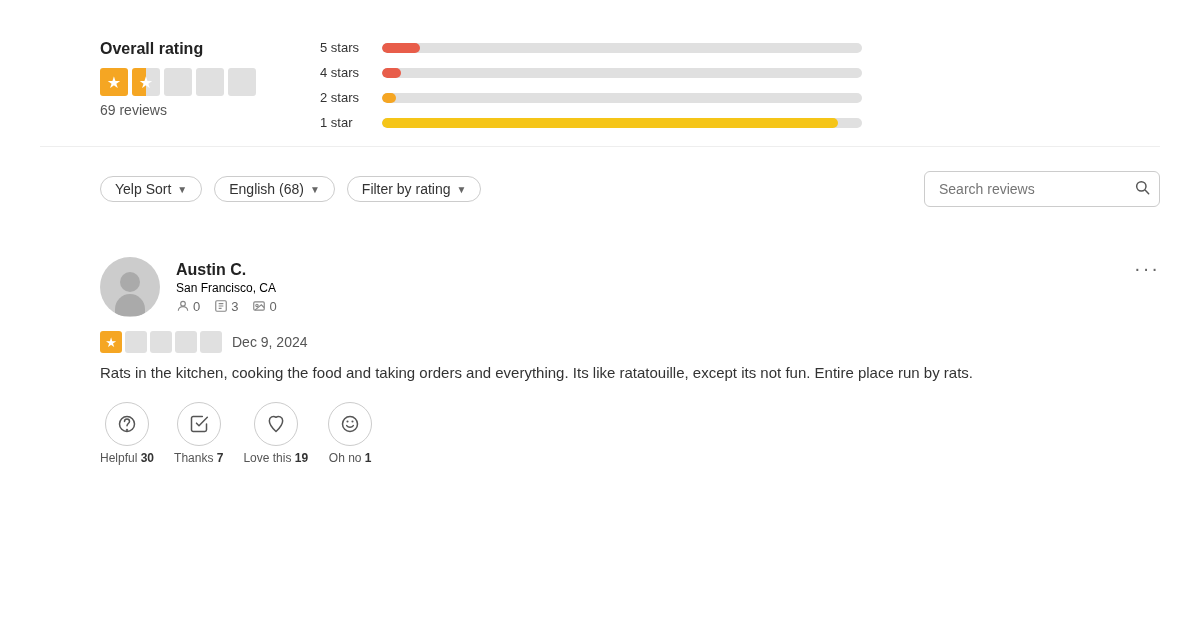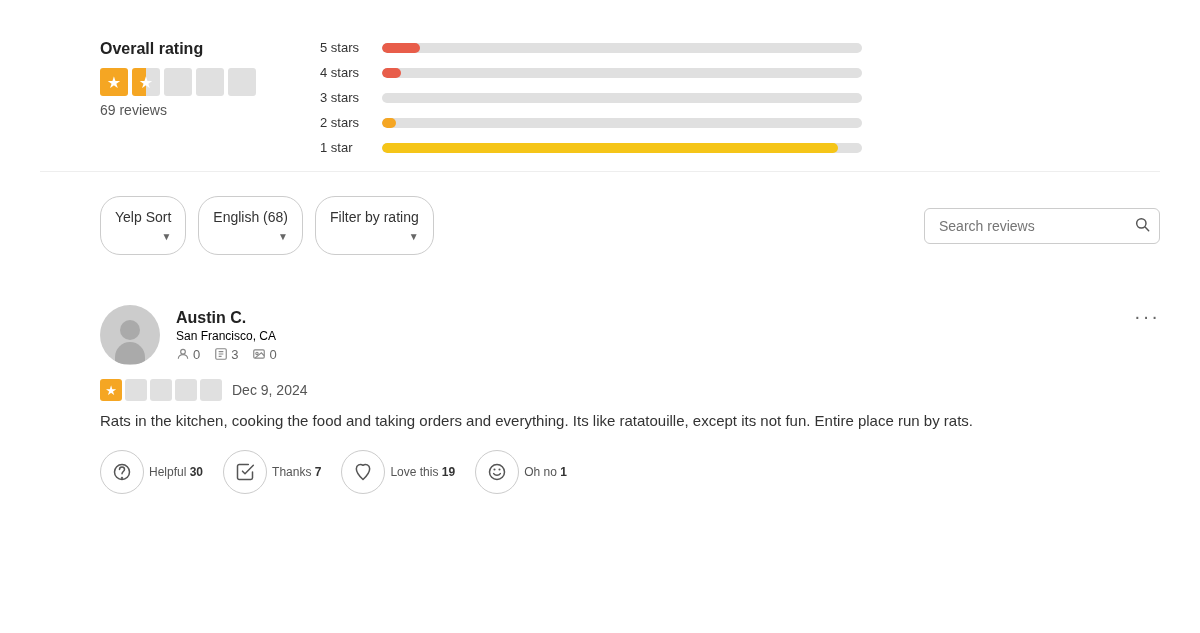--- a/index.html
+++ b/index.html
@@ -90,30 +90,29 @@
 
     
     .filter-row {
       display: flex;
       align-items: center;
       gap: 12px;
       padding: 24px 0 20px 60px;
     }
     .filter-btn {
       display: flex;
-      align-items: flex-end;
+      align-items: center;
       gap: 6px;
-      padding: 12px 14px;
+      padding: 4px 14px;
       border: 1.5px solid #ccc;
       border-radius: 20px;
       background: #fff;
       font-size: 14px;
       color: #333;
       cursor: pointer;
-      flex-direction: column;
     }
     .chevron {
       font-size: 10px;
       color: #666;
     }
     .search-box-wrapper {
       margin-left: auto;
       position: relative;
     }
     .search-box {
@@ -249,21 +248,21 @@
       margin-bottom: 18px;
     }
 
     
     .reaction-row {
       display: flex;
       gap: 20px;
     }
     .reaction-btn {
       display: flex;
-      flex-direction: row;
+      flex-direction: column;
       align-items: center;
       gap: 5px;
       background: none;
       border: none;
       cursor: pointer;
     }
     .reaction-icon {
       width: 44px;
       height: 44px;
       border-radius: 50%;
@@ -310,26 +309,20 @@
         </div>
       </div>
 
       <div class="bar-row">
         <div class="bar-label">4 stars</div>
         <div class="bar-track">
           <div class="bar-fill bar-fill-red" style="width:4%; background:#e85d4a;"></div>
         </div>
       </div>
 
-      <div class="bar-row">
-        <div class="bar-label">3 stars</div>
-        <div class="bar-track">
-          <div class="bar-fill" style="width:0%"></div>
-        </div>
-      </div>
 
       <div class="bar-row">
         <div class="bar-label">2 stars</div>
         <div class="bar-track">
           <div class="bar-fill bar-fill-orange" style="width:3%"></div>
         </div>
       </div>
 
       <div class="bar-row">
         <div class="bar-label">1 star</div>

